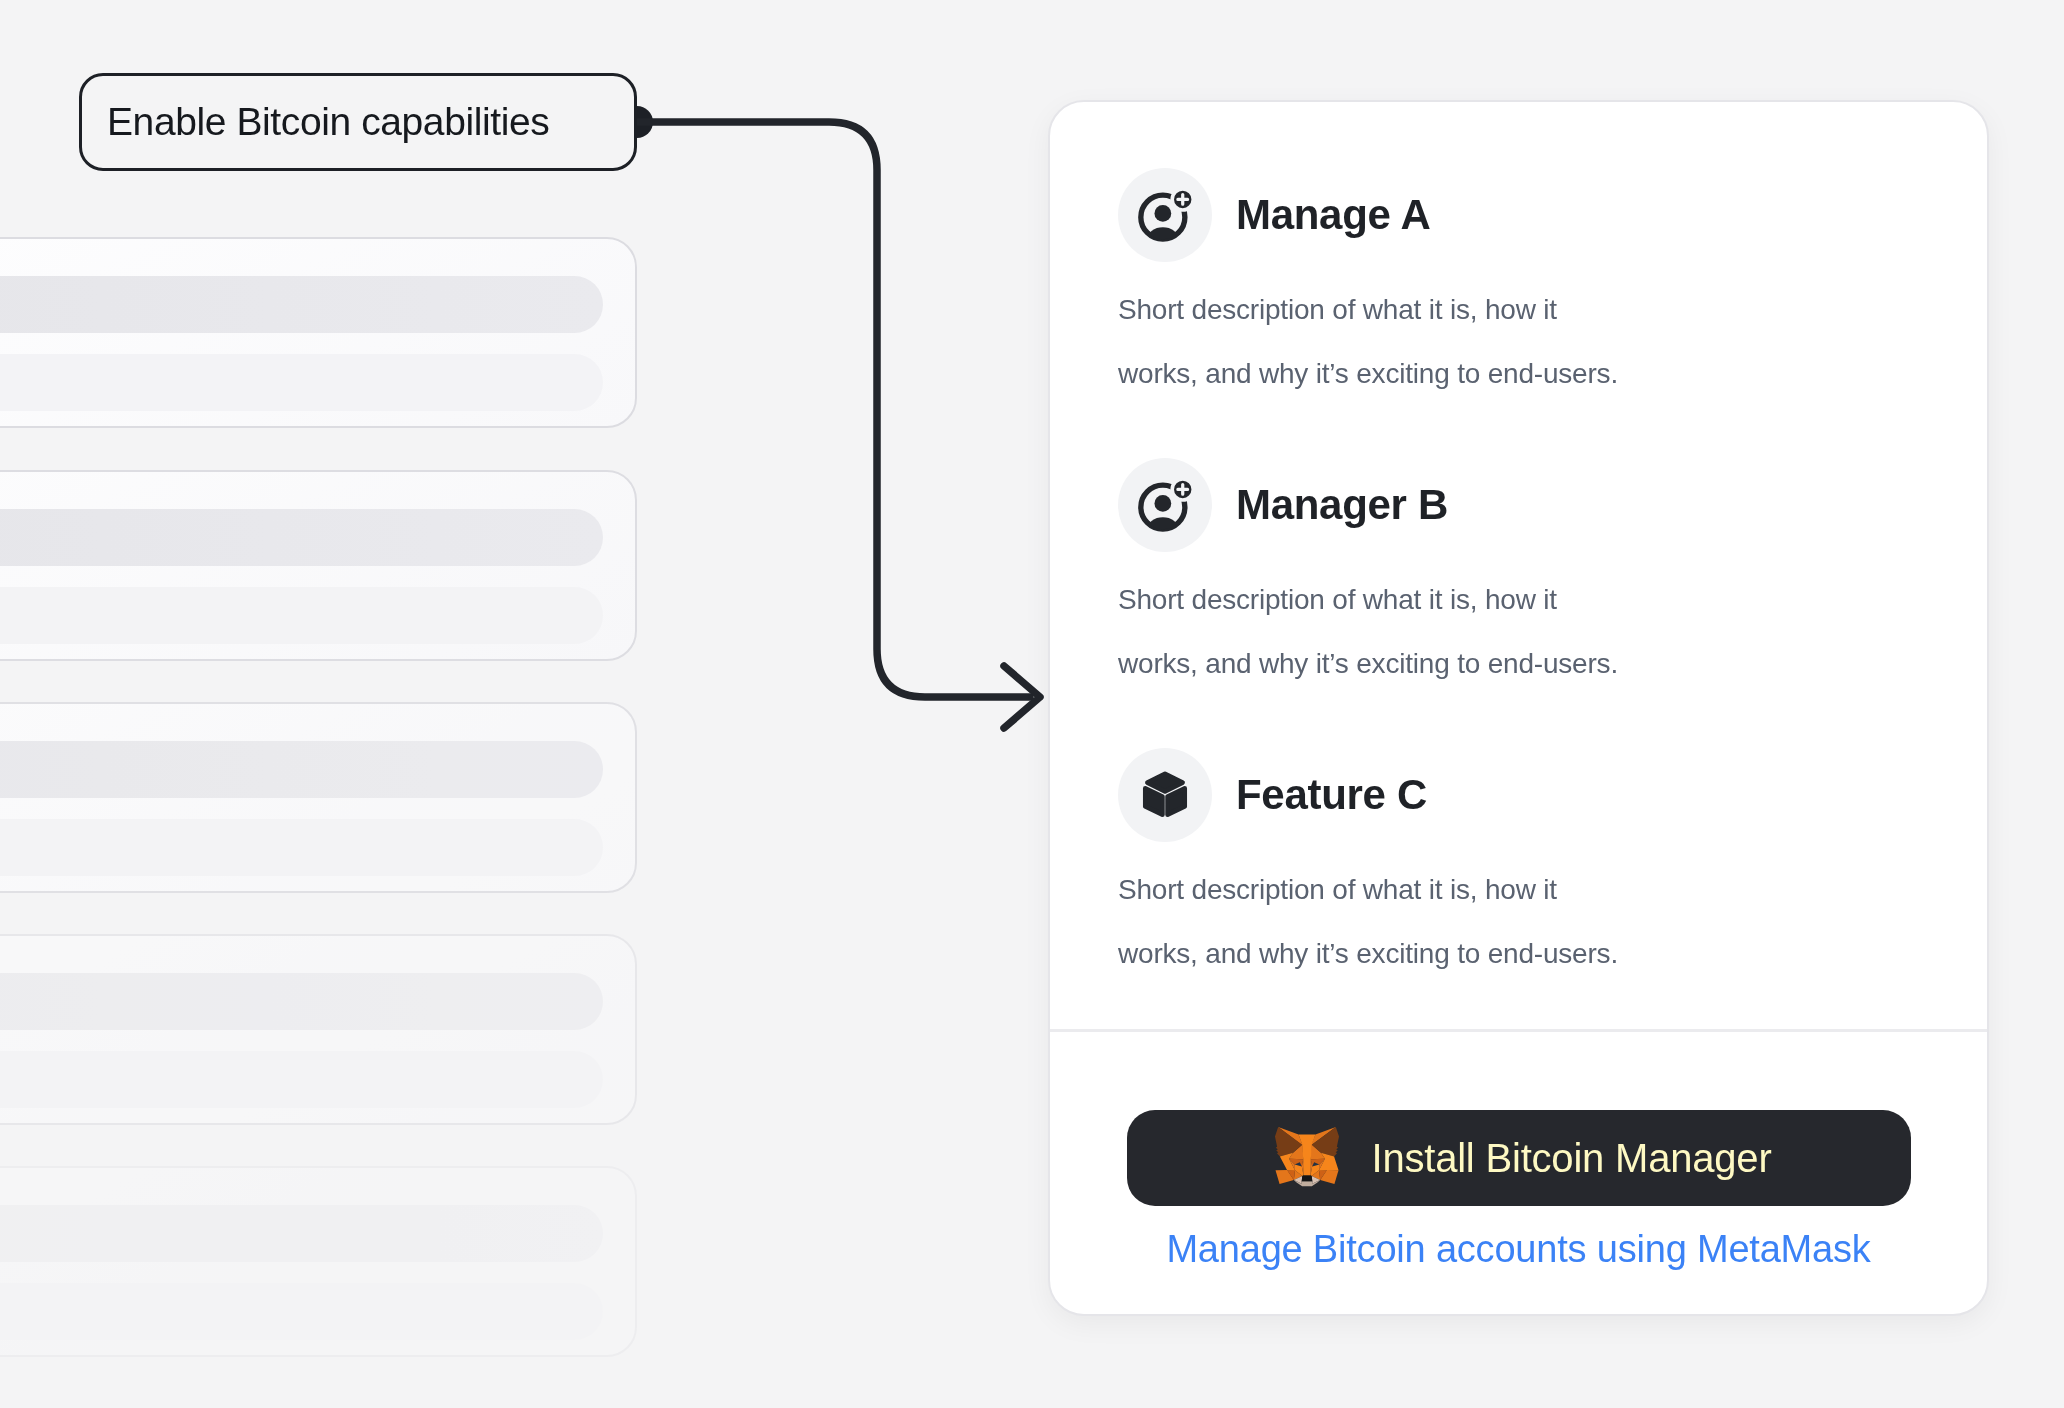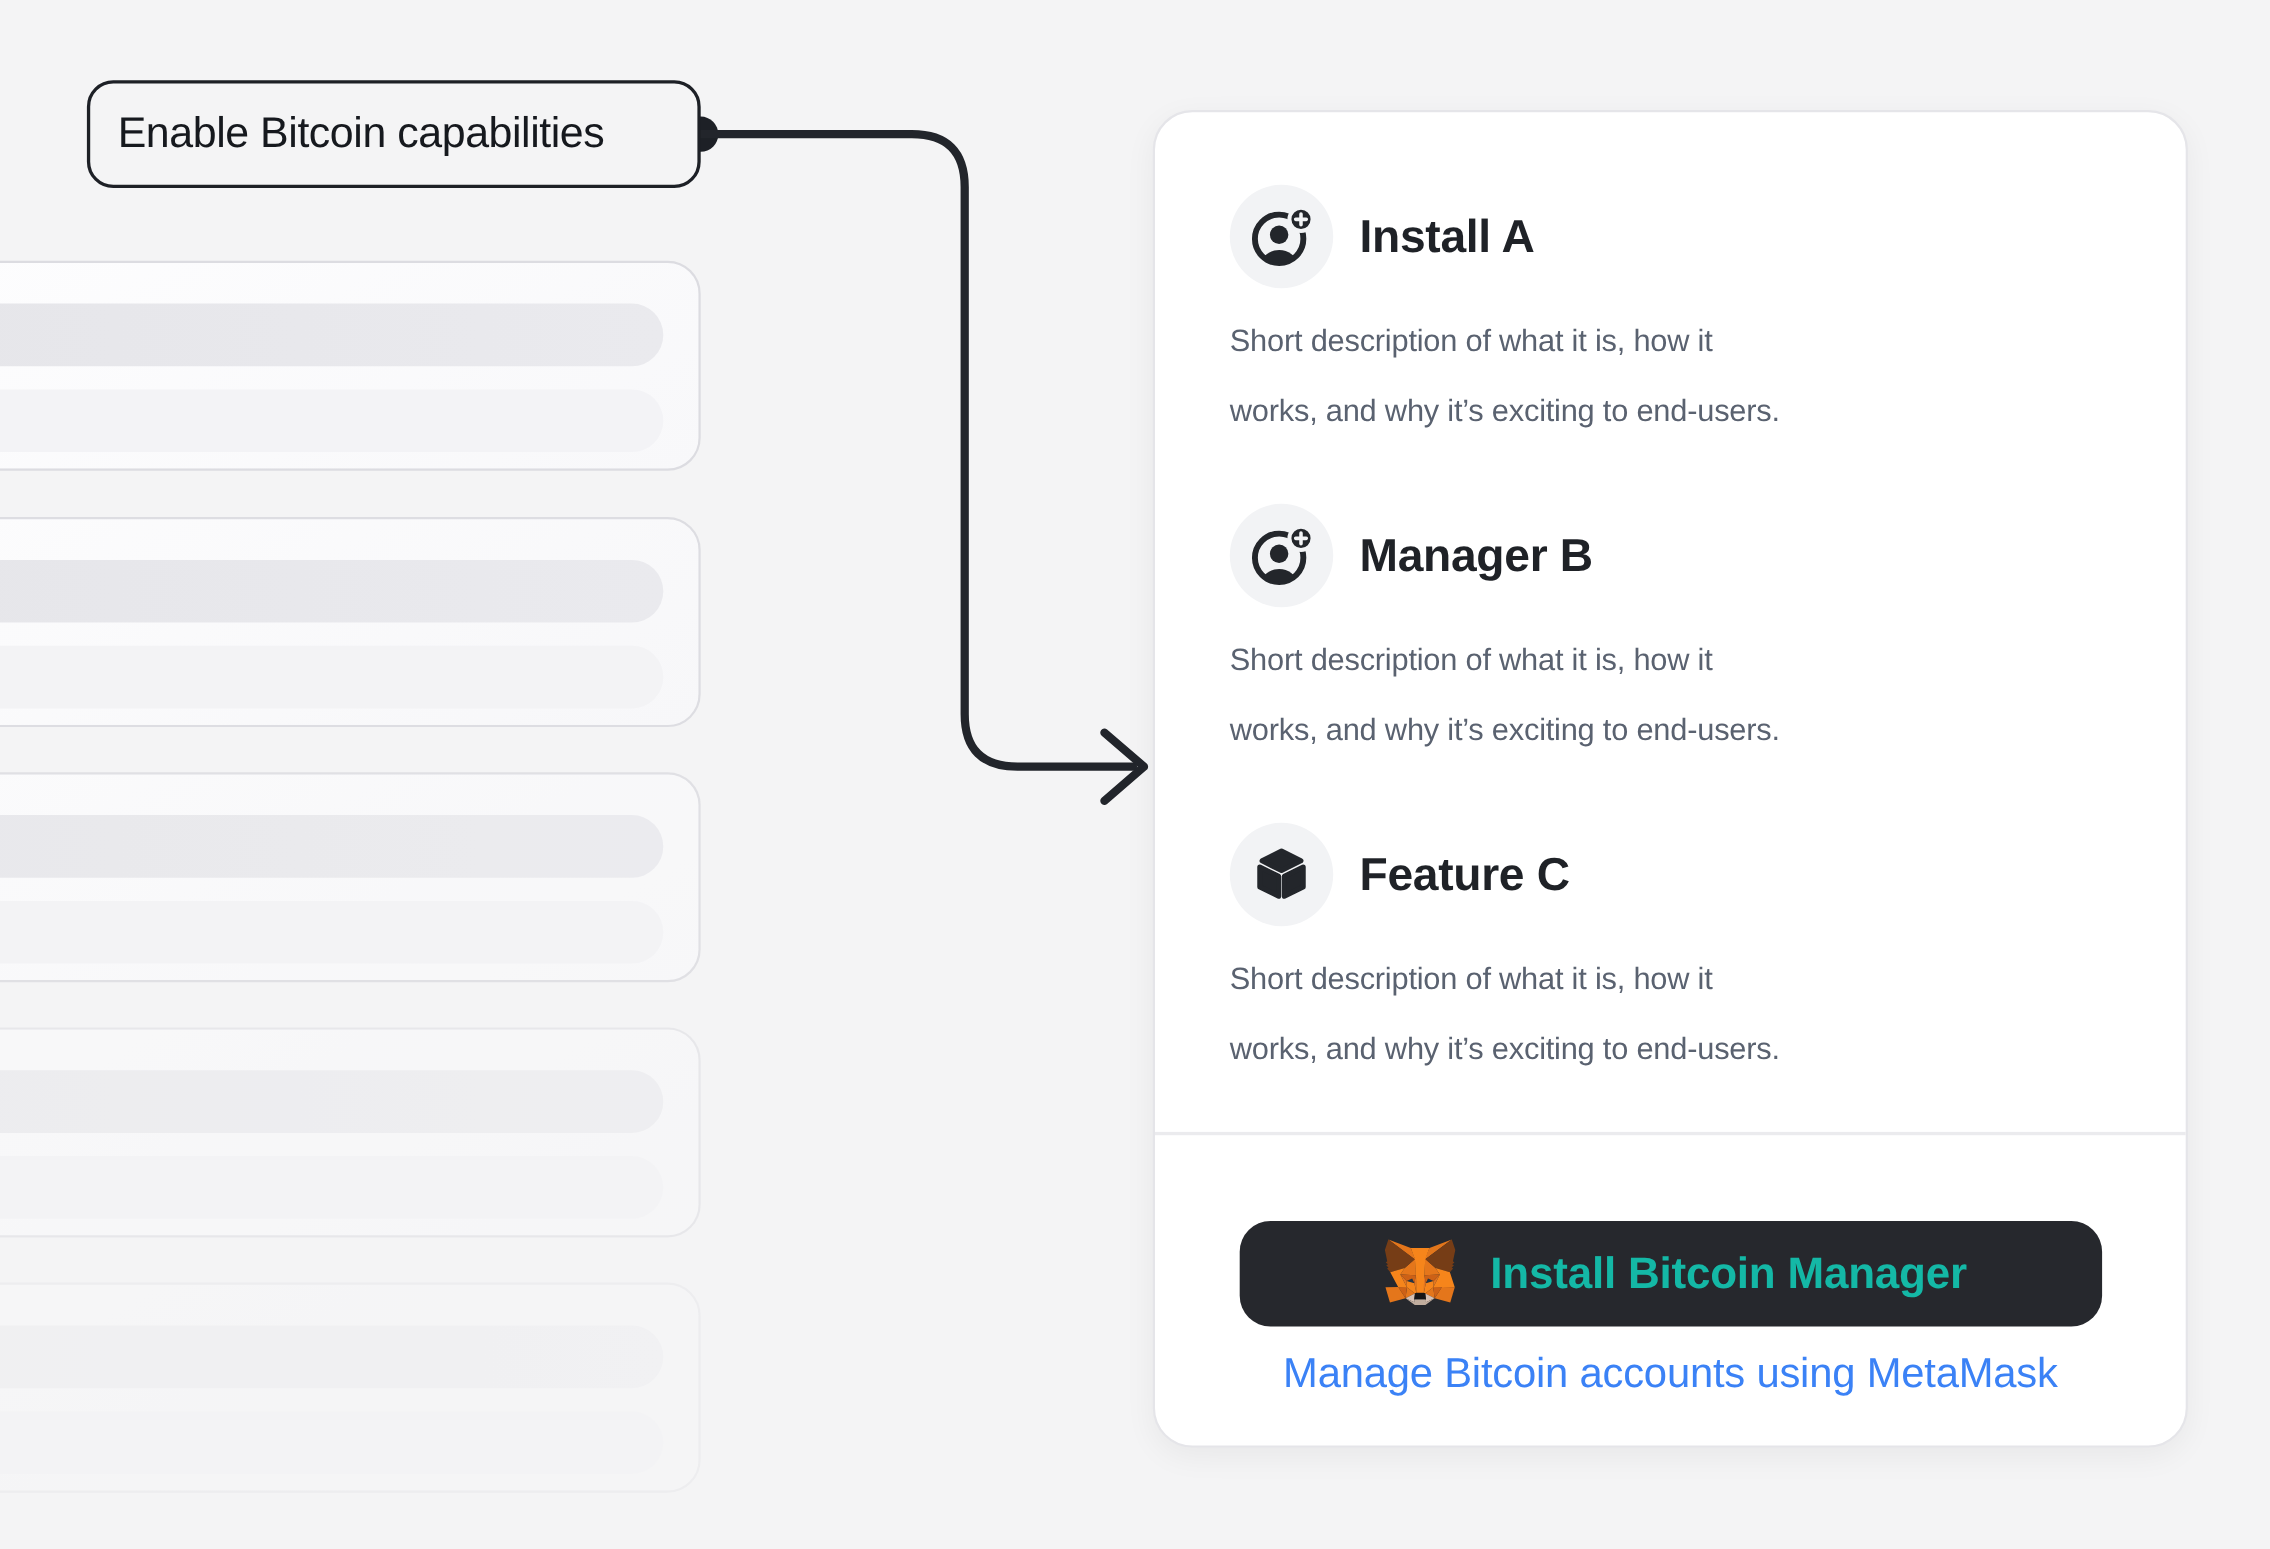--- a/index.html
+++ b/index.html
@@ -91,21 +91,21 @@
     flex:1;display:flex;flex-direction:column;align-items:center;
     padding-top:78px;
   }
   .install-button{
     width:784px;height:96px;box-sizing:border-box;
     background:#26282d;border:none;border-radius:28px;
     display:flex;align-items:center;justify-content:center;gap:22px;
     cursor:pointer;
   }
   .install-button span{
-    font-size:40px;font-weight:700;color:#14b8a6;letter-spacing:-0.2px;
+    font-size:40px;font-weight:400;color:#fef9c3;letter-spacing:-0.2px;
     white-space:nowrap;
   }
   .fox{width:84px;height:80px;flex:none;}
   .panel-caption{
     margin-top:22px;
     font-size:38px;color:#3b82f6;letter-spacing:-0.2px;white-space:nowrap;
   }
   .glyph-icon{display:block;}
 </style>
 </head>
@@ -158,21 +158,21 @@
                     <circle cx="25" cy="29" r="20.5"></circle>
                   </clipPath>
                 </defs>
               <circle cx="25" cy="29" r="20.5" fill="none" stroke="#23262b" stroke-width="5"></circle>
               <circle cx="25" cy="25.5" r="7.8" fill="#23262b"></circle>
               <ellipse cx="25" cy="49.5" rx="14.5" ry="11" fill="#23262b" clip-path="url(#clipA)"></ellipse>
               <circle cx="43.5" cy="12.5" r="9.8" fill="#23262b" stroke="#f2f3f5" stroke-width="3.4"></circle>
               <path d="M 43.5 8 V 17 M 39 12.5 H 48" stroke="#f2f3f5" stroke-width="3" stroke-linecap="round"></path>
             </svg>
           </div>
-          <h3 class="feature-title">Install A</h3>
+          <h3 class="feature-title">Manage A</h3>
         </div>
         <div class="feature-desc">
           <div>Short description of what it is, how it</div>
           <div>works, and why it’s exciting to end-users.</div>
         </div>
       </div>
 
       <div class="feature">
         <div class="feature-header">
           <div class="icon-circle">

